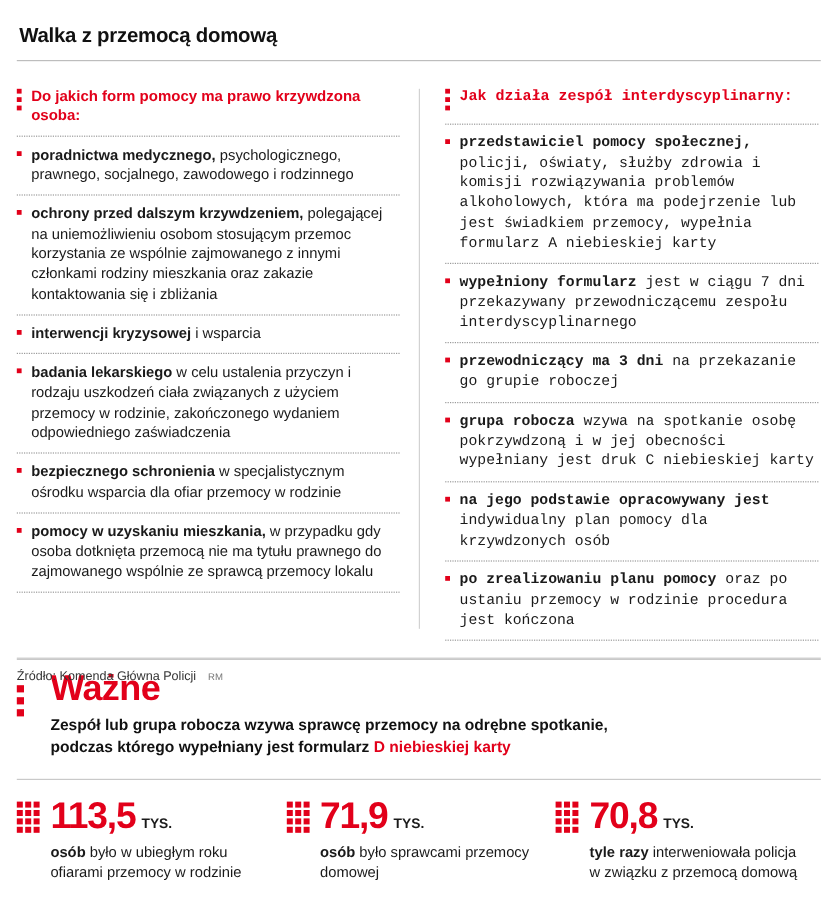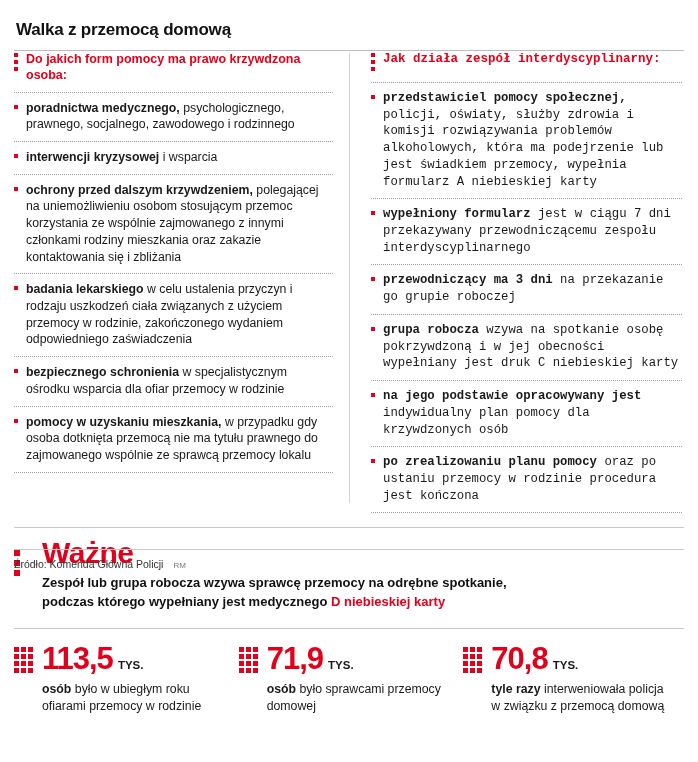--- a/index.html
+++ b/index.html
@@ -27,21 +27,21 @@
     letter-spacing: -0.2px;
   }
   .rule-dark {
     border: 0;
     border-top: 1px solid #bdbdbd;
     margin: 0;
   }
   .columns {
     display: flex;
     gap: 0px;
-    margin-top: 0;
+    margin-top: 21px;
     position: relative;
     justify-content: space-between;
   }
   .col {
     width: 50%;
     padding-right: 16px;
     position: relative;
   }
   .col.right {
     padding-left: 22px;
@@ -227,25 +227,25 @@
           </span>
         <span>Do jakich form pomocy ma prawo krzywdzona osoba:</span>
       </div>
       <div class="item-list">
         <div class="item">
           <span class="marker"></span>
           <span class="text"><b>poradnictwa medycznego,</b><span> psychologicznego, prawnego, socjalnego, zawodowego i rodzinnego</span></span>
         </div>
         <div class="item">
           <span class="marker"></span>
+          <span class="text"><b>ochrony przed dalszym krzywdzeniem,</b><span> polegającej na uniemożliwieniu osobom stosującym przemoc korzystania ze wspólnie zajmowanego z innymi członkami rodziny mieszkania oraz zakazie kontaktowania się i zbliżania</span></span>
+        </div>
+        <div class="item">
+          <span class="marker"></span>
           <span class="text"><b>interwencji kryzysowej</b><span> i wsparcia</span></span>
-        </div>
-        <div class="item">
-          <span class="marker"></span>
-          <span class="text"><b>ochrony przed dalszym krzywdzeniem,</b><span> polegającej na uniemożliwieniu osobom stosującym przemoc korzystania ze wspólnie zajmowanego z innymi członkami rodziny mieszkania oraz zakazie kontaktowania się i zbliżania</span></span>
         </div>
         <div class="item">
           <span class="marker"></span>
           <span class="text"><b>badania lekarskiego</b><span> w celu ustalenia przyczyn i rodzaju uszkodzeń ciała związanych z użyciem przemocy w rodzinie, zakończonego wydaniem odpowiedniego zaświadczenia</span></span>
         </div>
         <div class="item">
           <span class="marker"></span>
           <span class="text"><b>bezpiecznego schronienia</b><span> w specjalistycznym ośrodku wsparcia dla ofiar przemocy w rodzinie</span></span>
         </div>
         <div class="item">
@@ -296,21 +296,21 @@
   <div class="wazne-block">
     <div class="wazne-dots">
         <i></i>
         <i></i>
         <i></i>
       </div>
     <div>
       <div class="wazne-title">Ważne</div>
       <div class="wazne-text">
         <span>Zespół lub grupa robocza wzywa sprawcę przemocy na odrębne spotkanie,</span><br>
-        <span>podczas którego wypełniany jest medycznego </span><span class="red">D niebieskiej karty</span>
+        <span>podczas którego wypełniany jest formularz </span><span class="red">D niebieskiej karty</span>
       </div>
     </div>
   </div>
 
   <div class="stats">
 
     <div class="stat">
       <div class="stat-bars">
         <div class="row">
             <i></i>

